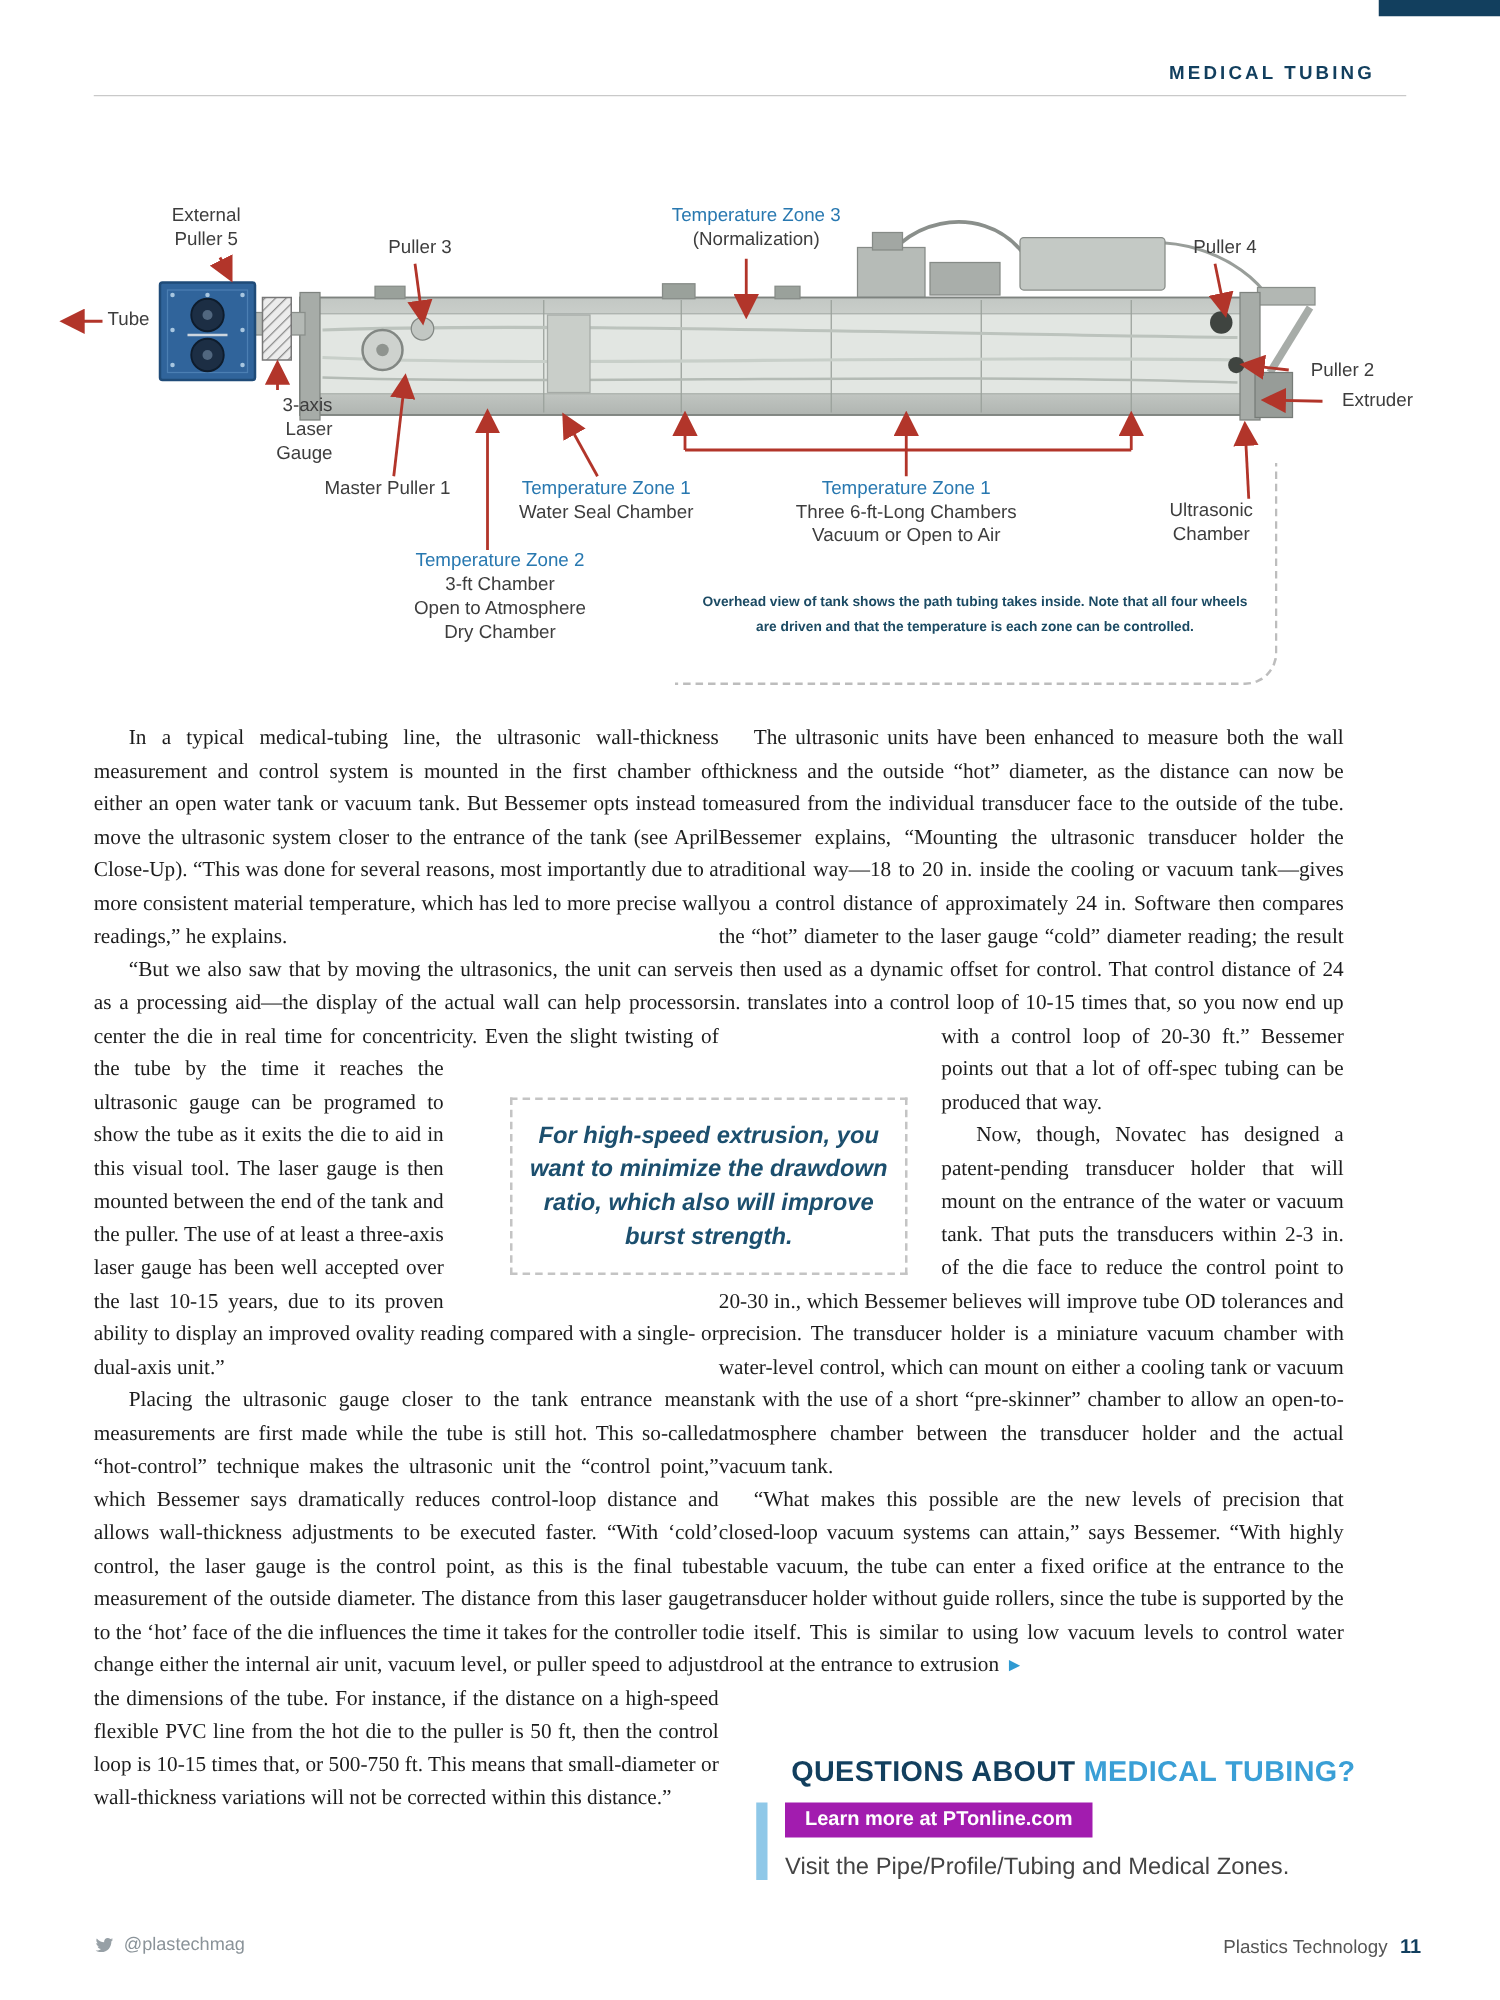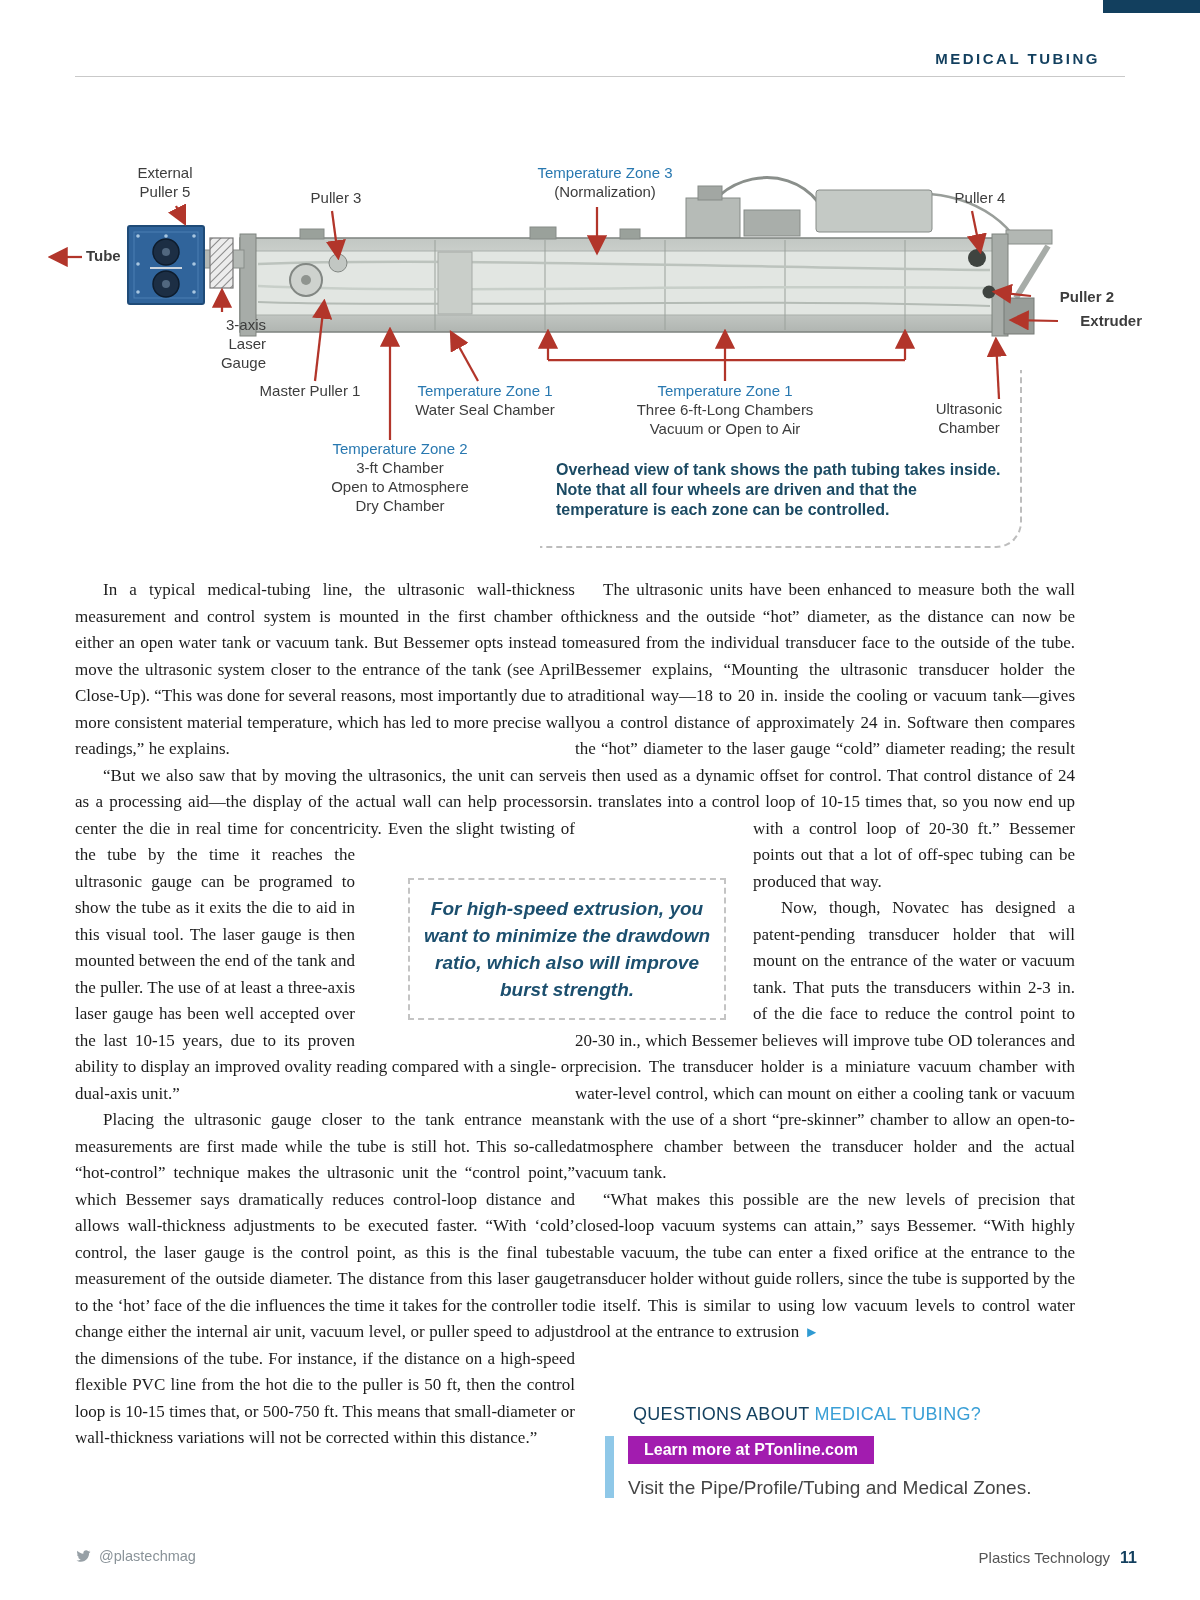--- a/index.html
+++ b/index.html
@@ -10,27 +10,27 @@
   
   .corner-bar { position:absolute; top:0; right:0; width:97px; height:13px; background:#123f5e; }
   .section-tag { position:absolute; top:50px; right:100px; font-size:15px; font-weight:bold;
                  letter-spacing:2.5px; color:#123f5e; }
   .header-rule { position:absolute; top:76px; left:75px; width:1050px; height:1px; background:#c9c9c9; }
 
   
   .diagram { position:absolute; left:0; top:0; width:1200px; height:560px; }
   .diagram-svg { position:absolute; left:0; top:0; }
   .dlabel { position:absolute; font-size:15px; line-height:19px; color:#3d3d3d; text-align:center; }
-  .dlabel.left { text-align:right;font-weight:bold; }
+  .dlabel.left { text-align:center; }
   .dlabel .zone { color:#2878b0; }
   .caption-box { position:absolute; left:540px; top:370px; width:482px; height:178px;
                  border-right:2px dashed #bdbdbd; border-bottom:2px dashed #bdbdbd;
                  border-bottom-right-radius:26px; }
-  .caption-text { position:absolute; left:16px; top:90px; width:448px; font-size:16px;
-                  font-weight:bold; color:#1b4a63; line-height:20px; text-align:left; }
+  .caption-text { position:absolute; left:16px; top:102px; width:448px; font-size:11px;
+                  font-weight:bold; color:#1b4a63; line-height:20px; text-align:center; }
 
   
   .columns { position:absolute; left:75px; top:577px; width:1028px; display:flex; 
              font-family:"Liberation Serif", serif; font-size:17px; line-height:26.5px;
              color:#1c1c1c; text-align:justify; }
   .col { width:500px; }
   .col p { text-indent:28px; margin:0; }
   .spacer-r { float:right; width:220px; height:212px; }
   .spacer-l { float:left; width:178px; height:212px; }
   .cont-arrow { font-family:"Liberation Sans", sans-serif; color:#2f9ad2; font-size:15px;
@@ -38,21 +38,21 @@
 
   
   .pullquote { position:absolute; left:408px; top:878px; width:318px; min-height:142px;
                background:#fff; border:2px dashed #c4c4c4; padding:15px 12px; z-index:3;
                display:flex; align-items:center; justify-content:center; }
   .pullquote p { font-family:"Liberation Sans", sans-serif; font-style:italic; font-weight:bold;
                  font-size:19px; line-height:27px; color:#1c4f6e; text-align:center; }
 
   
   .questions { position:absolute; left:605px; top:1404px; width:500px; }
-  .q-head { margin-left:28px; font-size:18px; font-weight:normal; letter-spacing:0.3px; color:#123f5e; }
+  .q-head { margin-left:28px; font-size:23px; font-weight:bold; letter-spacing:0.3px; color:#123f5e; }
   .q-head .light { color:#3a9fd6; }
   .q-row { display:flex; margin-top:11px; }
   .q-bar { width:9px; height:62px; background:#8fc8e8; margin-right:14px; flex:none; }
   .q-btn { display:inline-block; background:#a21caf; color:#fff; font-size:16px; font-weight:bold;
            padding:5px 16px; align-self:flex-start; cursor:pointer; border:none; }
   .q-visit { margin-top:13px; font-size:19px; color:#444; }
 
   
   .footer-left { position:absolute; left:75px; top:1548px; display:flex; align-items:center;
                  gap:7px; color:#8a9399; font-size:14.5px; }

